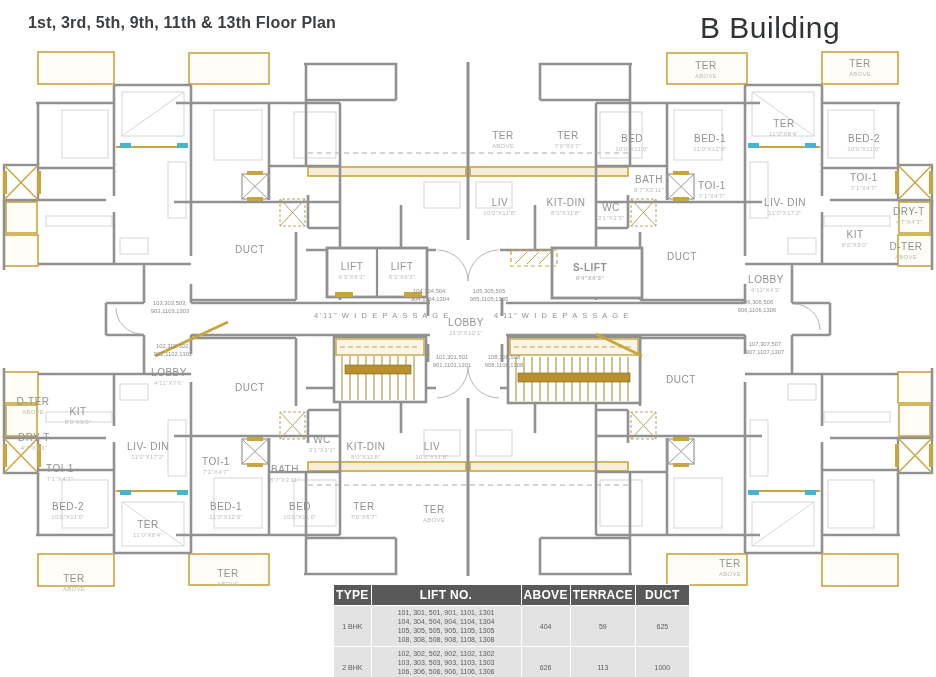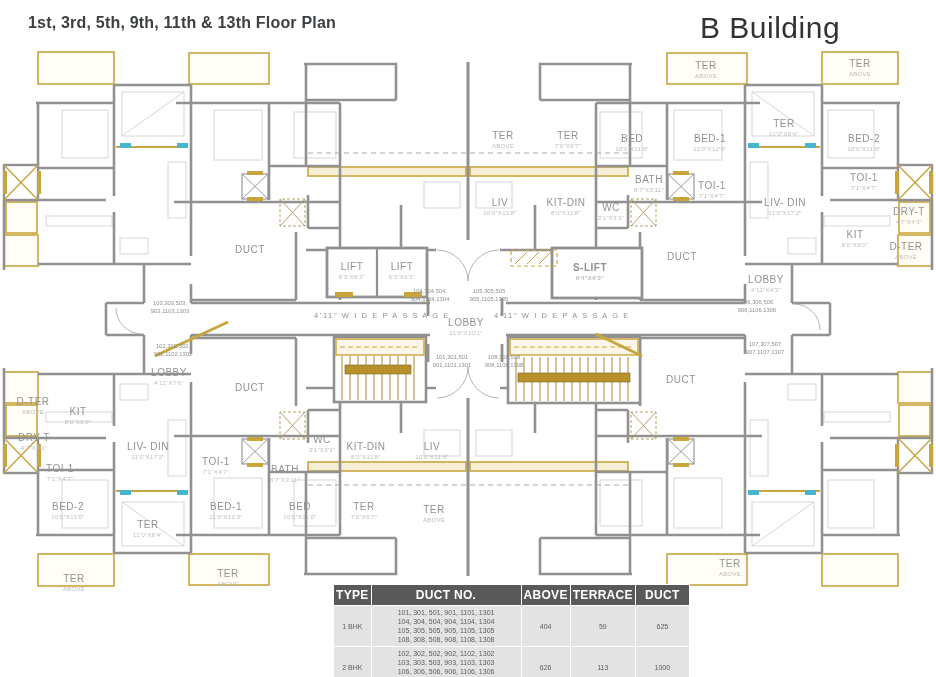--- a/index.html
+++ b/index.html
@@ -353,21 +353,21 @@
     <colgroup>
       <col class="col-type">
         <col class="col-flat">
         <col class="col-carpet">
       <col class="col-terrace">
         <col class="col-total">
     </colgroup>
     <thead>
       <tr>
         <th>TYPE</th>
-        <th>DUCT NO.</th>
+        <th>LIFT NO.</th>
         <th>ABOVE</th>
         <th>TERRACE</th>
         <th>DUCT</th>
       </tr>
     </thead>
     <tbody>
         <tr>
           <td>1 BHK</td>
           <td class="flats">101, 301, 501, 901, 1101, 1301<br>104, 304, 504, 904, 1104, 1304<br>105, 305, 505, 905, 1105, 1305<br>108, 308, 508, 908, 1108, 1308</td>
           <td>404</td>

